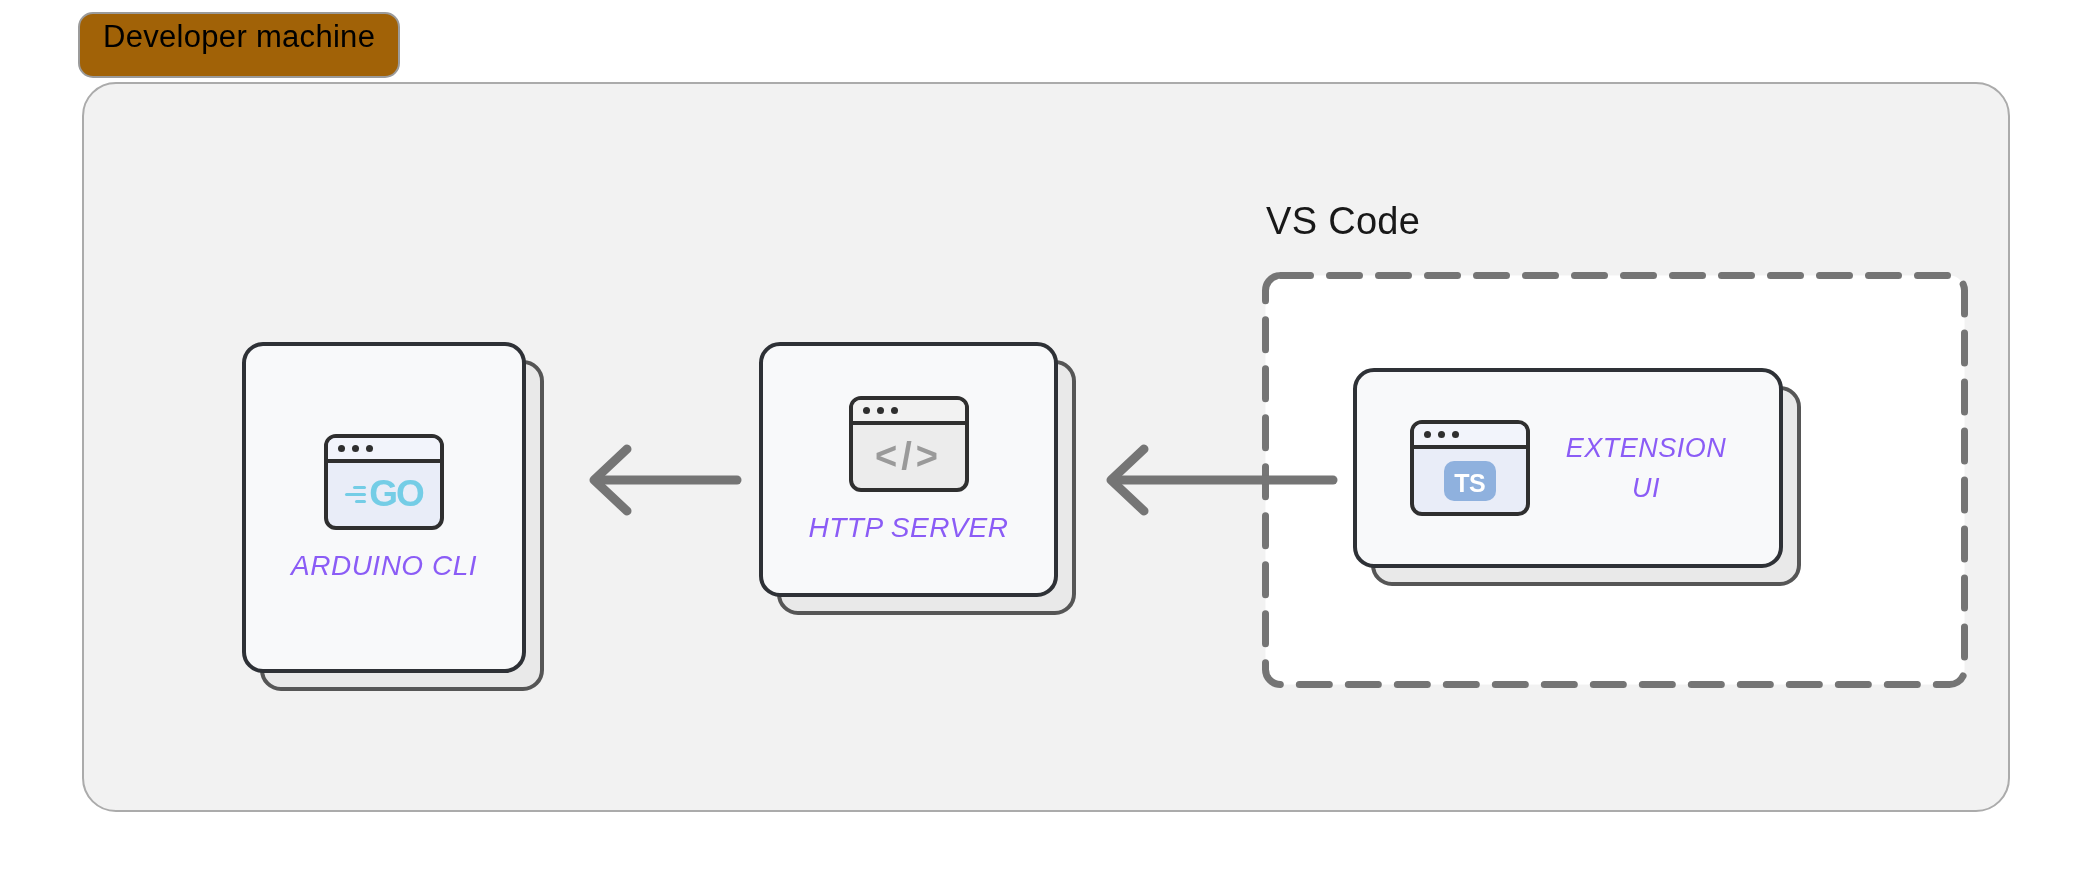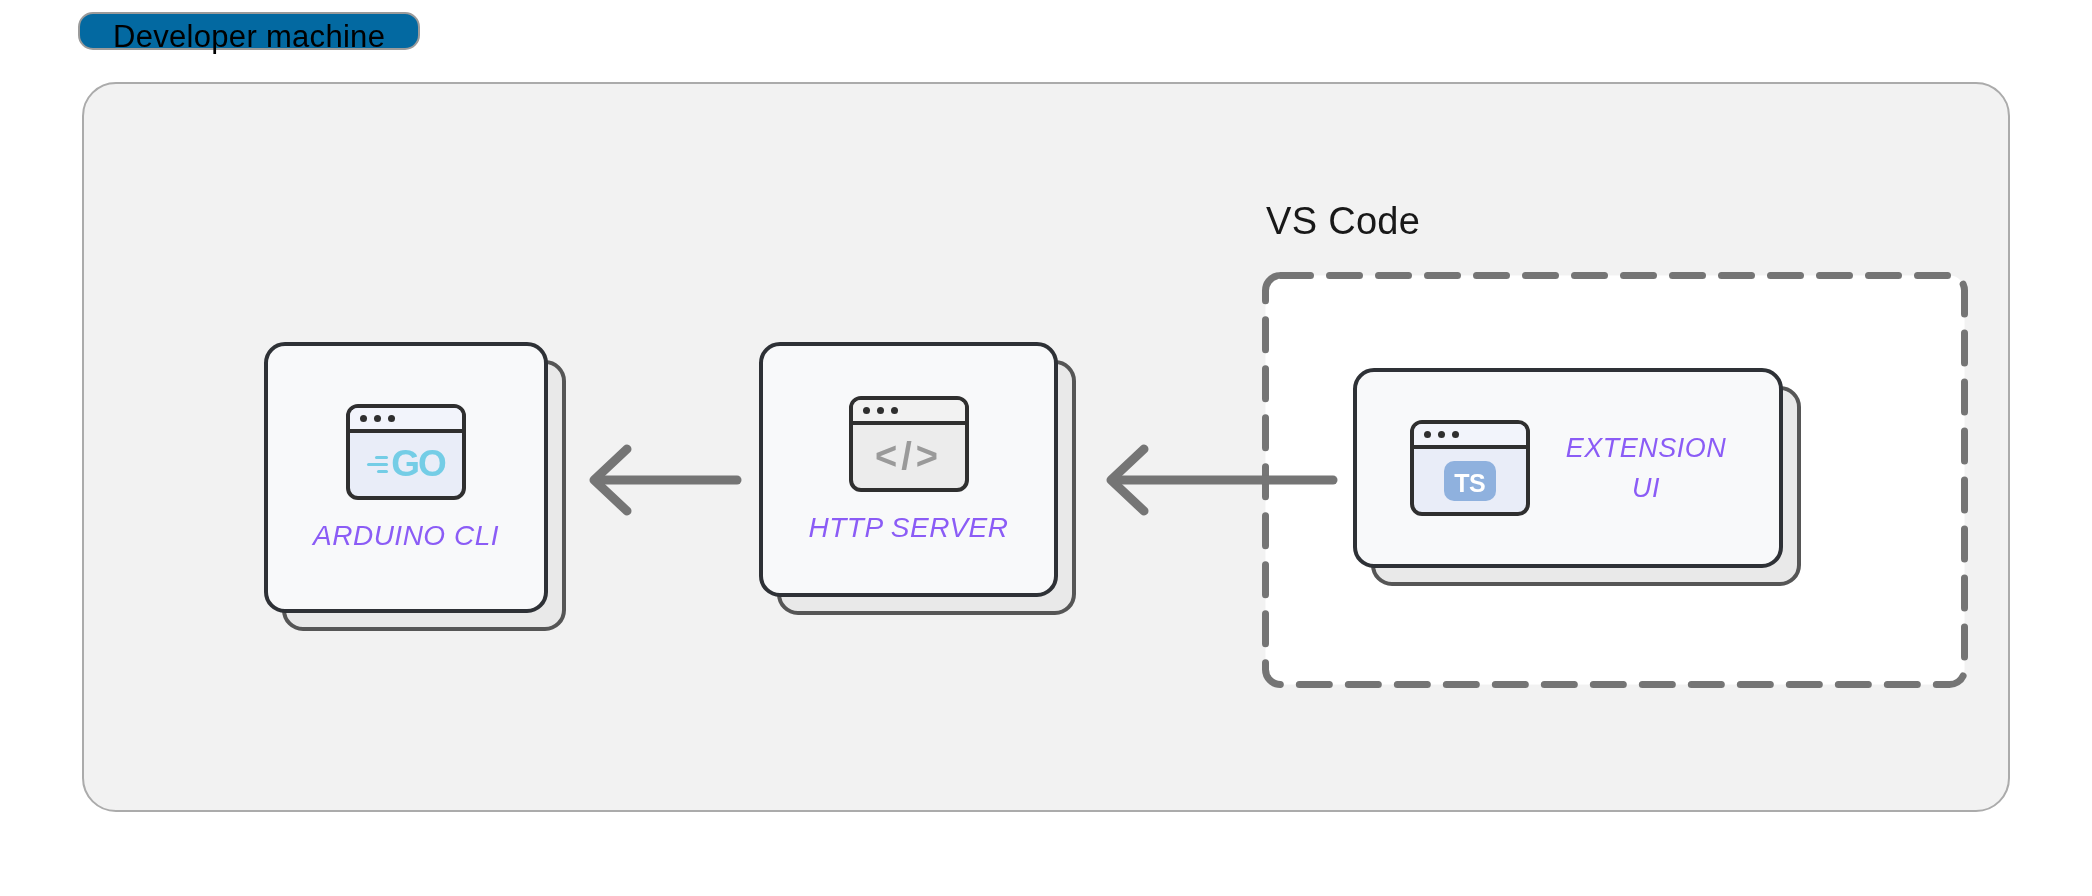--- a/index.html
+++ b/index.html
@@ -1,23 +1,23 @@
 <!DOCTYPE html>
 <html><head>
 <meta charset="utf-8">
 <style>
   html,body{margin:0;padding:0;background:#ffffff;}
   body{font-family:"Liberation Sans",sans-serif;}
   .canvas{position:relative;width:2092px;height:896px;background:#ffffff;overflow:hidden;}
 
   
   .badge{
-    position:absolute;left:78px;top:12px;height:38px;
-    background:#0369a1;border:2px solid #9b9b9b;border-radius:15px;
-    padding:0 33px;box-sizing:border-box;
+    position:absolute;left:78px;top:12px;height:66px;
+    background:#a16207;border:2px solid #9b9b9b;border-radius:15px;
+    padding:0 23px;box-sizing:border-box;
     font-size:31px;line-height:45px;color:#000000;letter-spacing:.3px;
     white-space:nowrap;z-index:3;
   }
 
   
   .machine{
     position:absolute;left:82px;top:82px;width:1928px;height:730px;
     background:#f2f2f2;border:2px solid #ababab;border-radius:34px;
     box-sizing:border-box;z-index:0;
   }
@@ -109,21 +109,21 @@
     </g>
 
     <g stroke="#757575" stroke-width="9" fill="none" stroke-linecap="round" stroke-linejoin="round">
       <path d="M1333 480 H1115"></path>
       <path d="M1144 449 L1111 480 L1144 511"></path>
     </g>
   </svg>
 
   <div class="group-label">VS Code</div>
 
-  <div class="node" style="left:264px;top:342px;width:284px;height:271px">
+  <div class="node" style="left:242px;top:342px;width:284px;height:331px">
     <div class="node-shadow"></div>
     <div class="node-face col">
       <div class="browser-icon">
         <div class="win-header">
           <span class="win-dot"></span>
           <span class="win-dot"></span>
           <span class="win-dot"></span>
         </div>
         <div class="win-body">
           <div class="go-logo">

